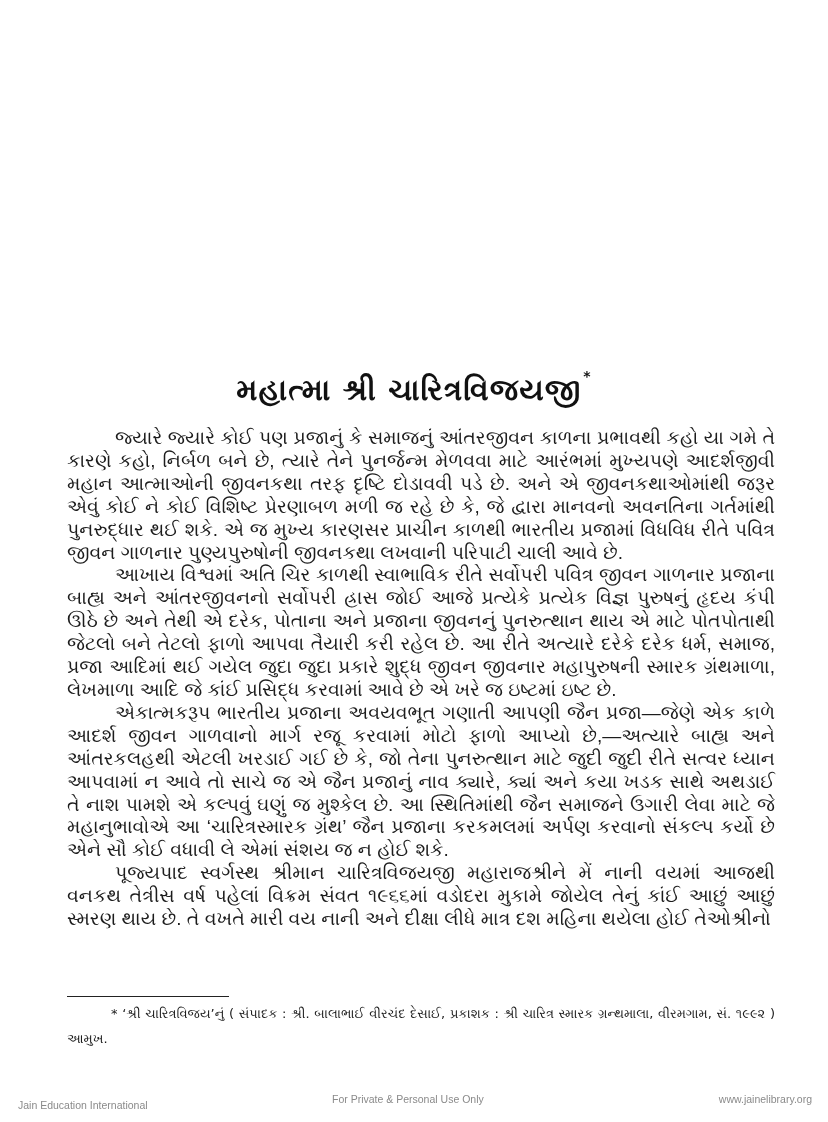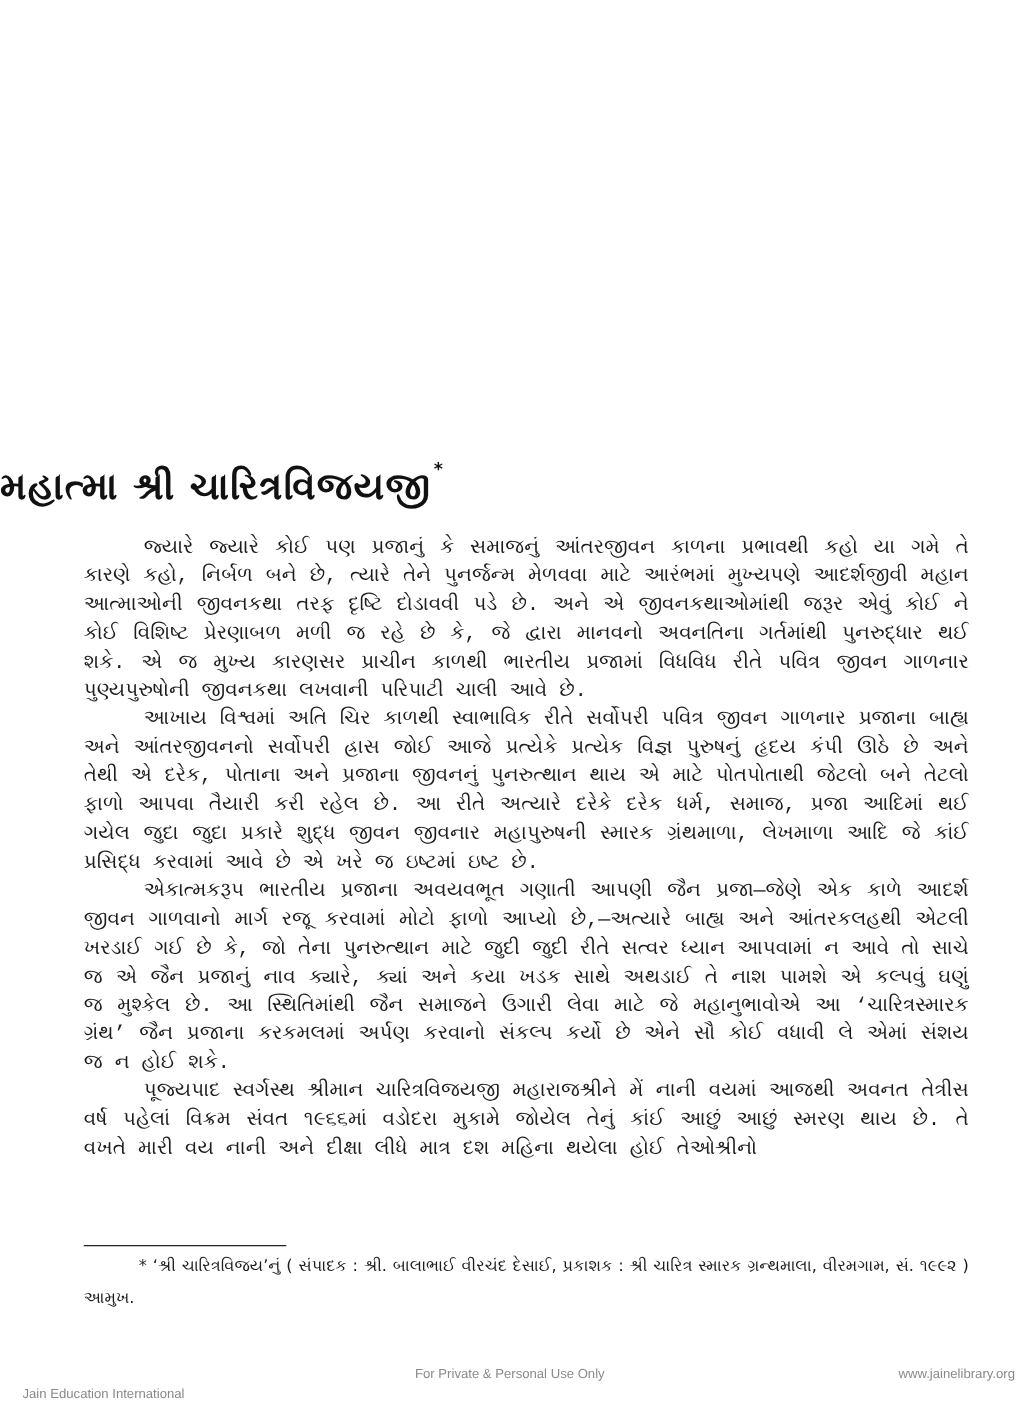--- a/index.html
+++ b/index.html
@@ -19,41 +19,41 @@
       position: absolute;
       left: 0; top: 0;
       width: 828px;
       height: 1122px;
     }
     .title {
       position: absolute;
       top: 352px;
       left: 0;
       width: 828px;
-      text-align: left;
+      text-align: center;
       font-family: "DejaVu Sans", sans-serif;
       font-weight: bold;
       font-size: 30px;
       letter-spacing: 1px;
       color: #111;
     }
     .title sup {
       font-size: 14px;
       vertical-align: top;
       position: relative;
       top: -4px;
       margin-left: 2px;
     }
     .body-text {
       position: absolute;
       top: 427px;
       left: 67px;
       width: 708px;
-      font-family: Liberation Mono, monospace;
-      font-size: 16px;
+      font-family: Liberation Sans, sans-serif;
+      font-size: 19px;
       line-height: 22.9px;
       text-align: justify;
       color: #1c1c1c;
     }
     .body-text p {
       margin: 0;
       text-indent: 48px;
     }
     .rule {
       position: absolute;
@@ -81,36 +81,36 @@
     .footer {
       position: absolute;
       top: 1093px;
       left: 0;
       width: 828px;
       height: 16px;
       font-family: "Liberation Sans", sans-serif;
       font-size: 10.5px;
       color: #8a8a8a;
     }
-    .footer .left { position: absolute; left: 18px; top: 16px; }
+    .footer .left { position: absolute; left: 18px; top: 6px; }
     .footer .center { position: absolute; left: 332px; top: 0; text-align: center; }
     .footer .right { position: absolute; right: 16px; top: 0; margin-left: 20px; }
   </style>
 </head>
 <body>
 
 <div class="page">
 
   <h1 class="title"><span>મહાત્મા શ્રી ચારિત્રવિજયજી</span><sup>*</sup></h1>
 
   <div class="body-text">
     <p>જ્યારે જ્યારે કોઈ પણ પ્રજાનું કે સમાજનું આંતરજીવન કાળના પ્રભાવથી કહો યા ગમે તે કારણે કહો, નિર્બળ બને છે, ત્યારે તેને પુનર્જન્મ મેળવવા માટે આરંભમાં મુખ્યપણે આદર્શજીવી મહાન આત્માઓની જીવનકથા તરફ દૃષ્ટિ દોડાવવી પડે છે. અને એ જીવનકથાઓમાંથી જરૂર એવું કોઈ ને કોઈ વિશિષ્ટ પ્રેરણાબળ મળી જ રહે છે કે, જે દ્વારા માનવનો અવનતિના ગર્તમાંથી પુનરુદ્ધાર થઈ શકે. એ જ મુખ્ય કારણસર પ્રાચીન કાળથી ભારતીય પ્રજામાં વિધવિધ રીતે પવિત્ર જીવન ગાળનાર પુણ્યપુરુષોની જીવનકથા લખવાની પરિપાટી ચાલી આવે છે.</p>
     <p>આખાય વિશ્વમાં અતિ ચિર કાળથી સ્વાભાવિક રીતે સર્વોપરી પવિત્ર જીવન ગાળનાર પ્રજાના બાહ્ય અને આંતરજીવનનો સર્વોપરી હ્રાસ જોઈ આજે પ્રત્યેકે પ્રત્યેક વિજ્ઞ પુરુષનું હૃદય કંપી ઊઠે છે અને તેથી એ દરેક, પોતાના અને પ્રજાના જીવનનું પુનરુત્થાન થાય એ માટે પોતપોતાથી જેટલો બને તેટલો ફાળો આપવા તૈયારી કરી રહેલ છે. આ રીતે અત્યારે દરેકે દરેક ધર્મ, સમાજ, પ્રજા આદિમાં થઈ ગયેલ જુદા જુદા પ્રકારે શુદ્ધ જીવન જીવનાર મહાપુરુષની સ્મારક ગ્રંથમાળા, લેખમાળા આદિ જે કાંઈ પ્રસિદ્ધ કરવામાં આવે છે એ ખરે જ ઇષ્ટમાં ઇષ્ટ છે.</p>
     <p>એકાત્મકરૂપ ભારતીય પ્રજાના અવયવભૂત ગણાતી આપણી જૈન પ્રજા—જેણે એક કાળે આદર્શ જીવન ગાળવાનો માર્ગ રજૂ કરવામાં મોટો ફાળો આપ્યો છે,—અત્યારે બાહ્ય અને આંતરકલહથી એટલી ખરડાઈ ગઈ છે કે, જો તેના પુનરુત્થાન માટે જુદી જુદી રીતે સત્વર ધ્યાન આપવામાં ન આવે તો સાચે જ એ જૈન પ્રજાનું નાવ ક્યારે, ક્યાં અને કયા ખડક સાથે અથડાઈ તે નાશ પામશે એ કલ્પવું ઘણું જ મુશ્કેલ છે. આ સ્થિતિમાંથી જૈન સમાજને ઉગારી લેવા માટે જે મહાનુભાવોએ આ ‘ચારિત્રસ્મારક ગ્રંથ’ જૈન પ્રજાના કરકમલમાં અર્પણ કરવાનો સંકલ્પ કર્યો છે એને સૌ કોઈ વધાવી લે એમાં સંશય જ ન હોઈ શકે.</p>
-    <p>પૂજ્યપાદ સ્વર્ગસ્થ શ્રીમાન ચારિત્રવિજયજી મહારાજશ્રીને મેં નાની વયમાં આજથી અવનત તેત્રીસ વર્ષ પહેલાં વિક્રમ સંવત ૧૯૬૬માં વડોદરા મુકામે જોયેલ તેનું કાંઈ આછું આછું સ્મરણ થાય છે. તે વખતે મારી વય નાની અને દીક્ષા લીધે માત્ર દશ મહિના થયેલા હોઈ તેઓશ્રીનો</p>
+    <p>પૂજ્યપાદ સ્વર્ગસ્થ શ્રીમાન ચારિત્રવિજયજી મહારાજશ્રીને મેં નાની વયમાં આજથી વનકથ તેત્રીસ વર્ષ પહેલાં વિક્રમ સંવત ૧૯૬૬માં વડોદરા મુકામે જોયેલ તેનું કાંઈ આછું આછું સ્મરણ થાય છે. તે વખતે મારી વય નાની અને દીક્ષા લીધે માત્ર દશ મહિના થયેલા હોઈ તેઓશ્રીનો</p>
   </div>
 
   <div class="rule"></div>
 
   <div class="footnote">
     <p>* ‘શ્રી ચારિત્રવિજય’નું ( સંપાદક : શ્રી. બાલાભાઈ વીરચંદ દેસાઈ, પ્રકાશક : શ્રી ચારિત્ર સ્મારક ગ્રન્થમાલા, વીરમગામ, સં. ૧૯૯૨ ) આમુખ.</p>
   </div>
 
   <div class="footer">
     <span class="left">Jain Education International</span>

